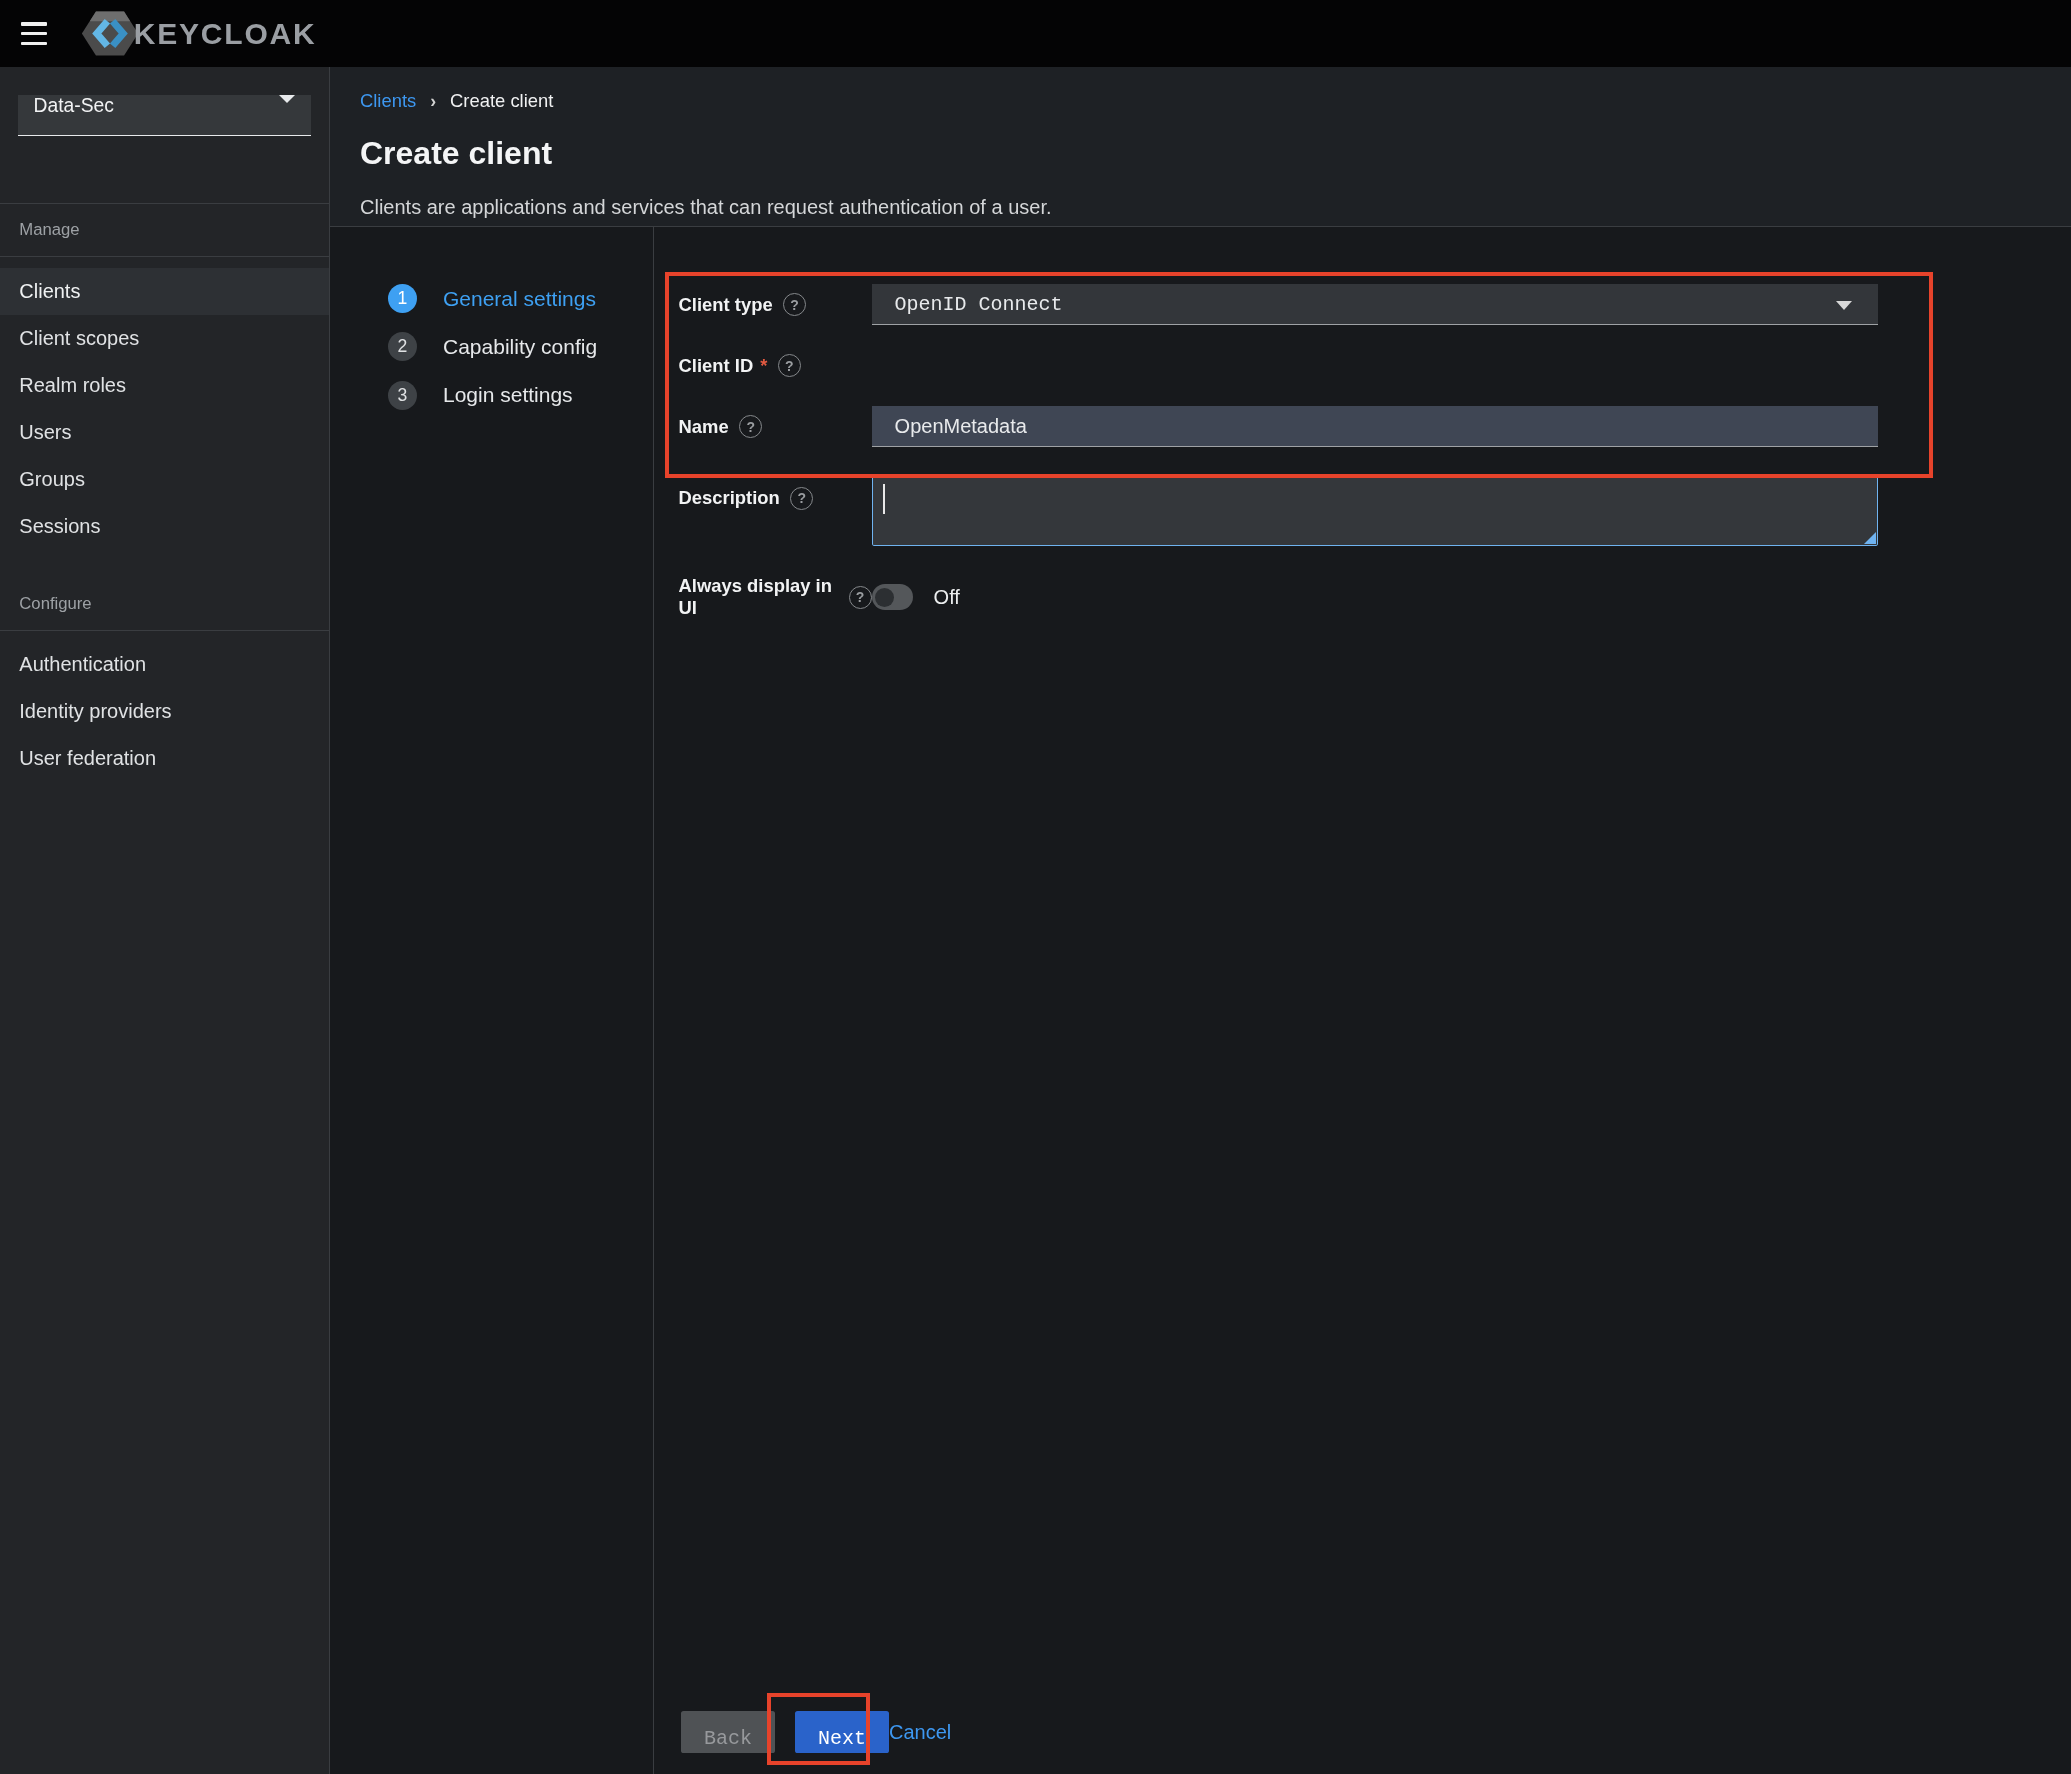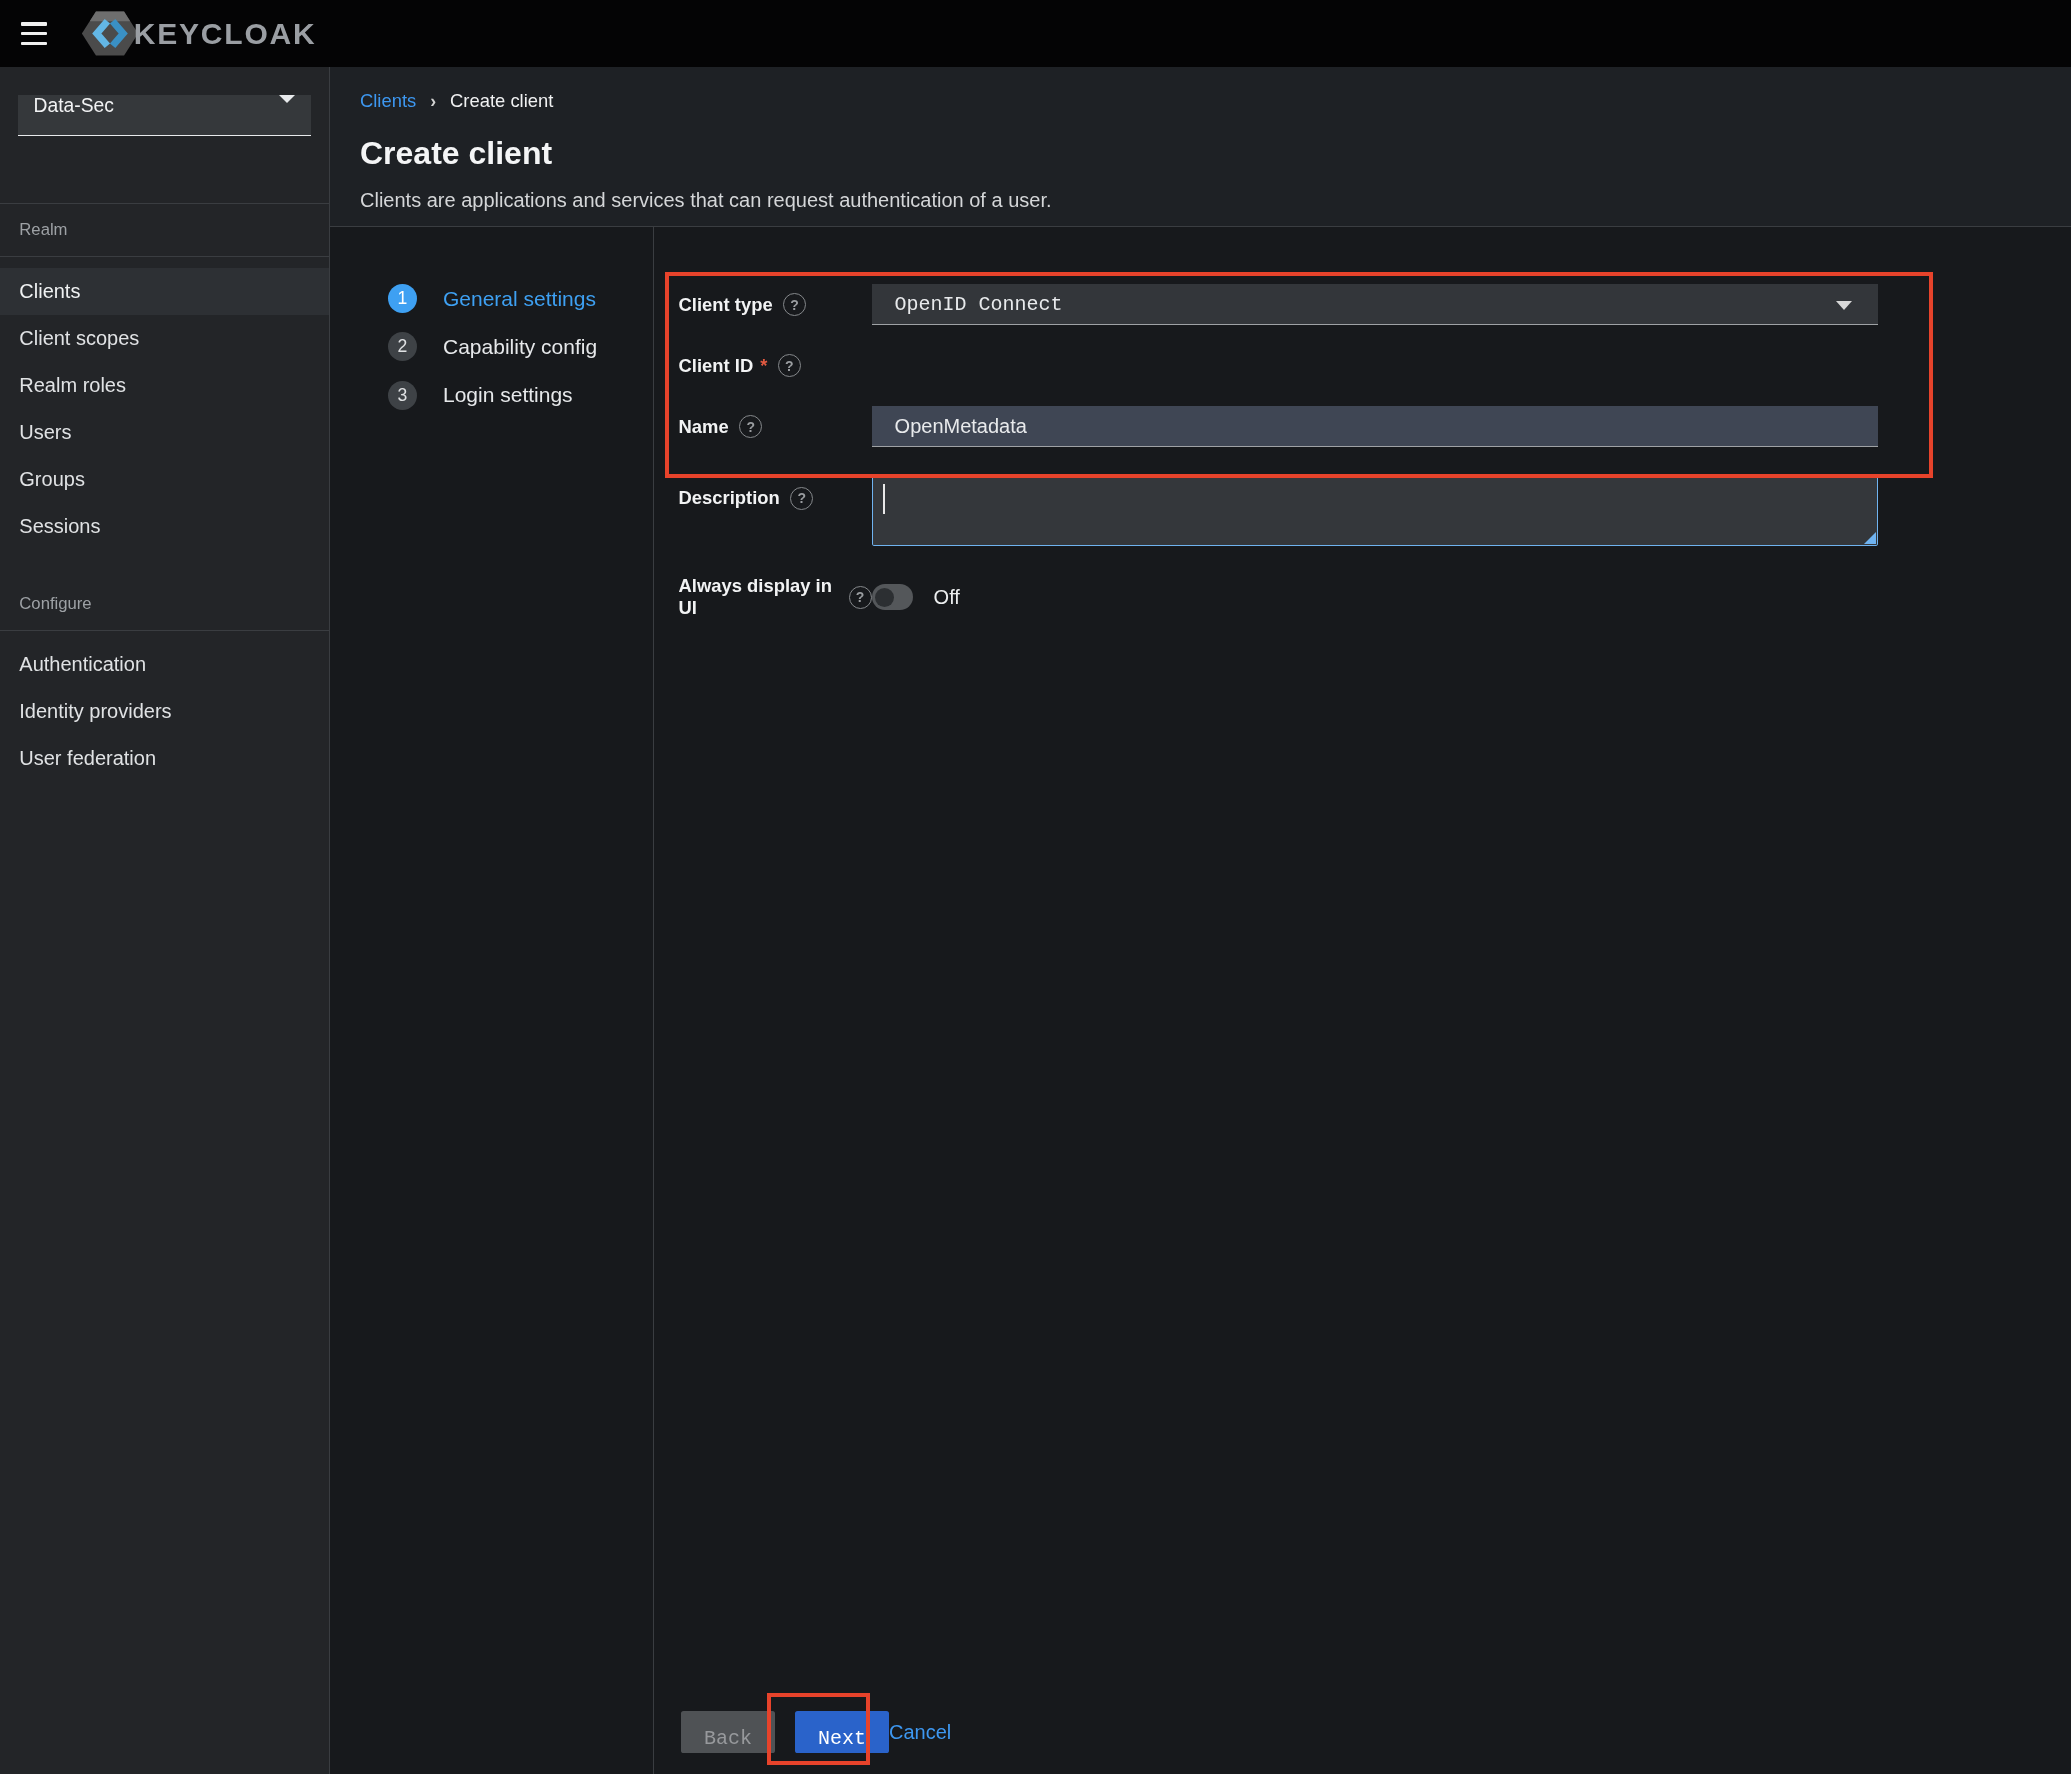--- a/index.html
+++ b/index.html
@@ -52,21 +52,21 @@
   .nav-item.active { background:#2d3034; color:#eff1f2; }
 
   
   .content { position:absolute; top:67px; left:330px; right:0; bottom:0; background:#17191c; }
   .page-header { height:160px; background:#1e2125; border-bottom:0.9px solid #3a3d41; padding:23px 0 0 30px; }
   .breadcrumb { display:flex; align-items:center; font-size:18.4px; }
   .breadcrumb .crumb-link { color:#3d97f0; cursor:pointer; }
   .breadcrumb .crumb-sep { color:#d2d2d2; margin:0 14px; font-size:17.6px; font-weight:700; }
   .breadcrumb .crumb-current { color:#f0f1f2; }
   .page-title { margin-top:23px; font-size:32px; font-weight:700; color:#f4f5f6; }
-  .page-subtitle { margin-top:17px; font-size:20px; color:#d4d6d8; }
+  .page-subtitle { margin-top:24px; font-size:20px; color:#d4d6d8; }
 
   
   .wizard { display:flex; height:1548px; }
   .steps-col { width:323px; padding:57px 0 0 58px; }
   .step-row { display:flex; align-items:center; height:29px; margin-bottom:19.3px; cursor:pointer; }
   .step-circle {
     width:29px; height:29px; border-radius:50%; background:#3e4246; color:#dfe1e3;
     font-size:17.6px; display:flex; align-items:center; justify-content:center; flex:0 0 29px;
   }
   .step-row.active .step-circle { background:#3ea0f2; color:#ffffff; }
@@ -157,21 +157,21 @@
 <div class="sidebar">
   <div class="realm-section">
     <div class="realm-box">
       <span>Data-Sec</span>
       <span class="spacer"></span>
       <span class="caret-down"></span>
     </div>
   </div>
 
   <div class="group-header">
-    <span>Realm</span>
+    <span>Manage</span>
   </div>
   <div class="nav-list">
     <div class="nav-item active">Clients</div>
     <div class="nav-item">Client scopes</div>
     <div class="nav-item">Realm roles</div>
     <div class="nav-item">Users</div>
     <div class="nav-item">Groups</div>
     <div class="nav-item">Sessions</div>
   </div>
 

